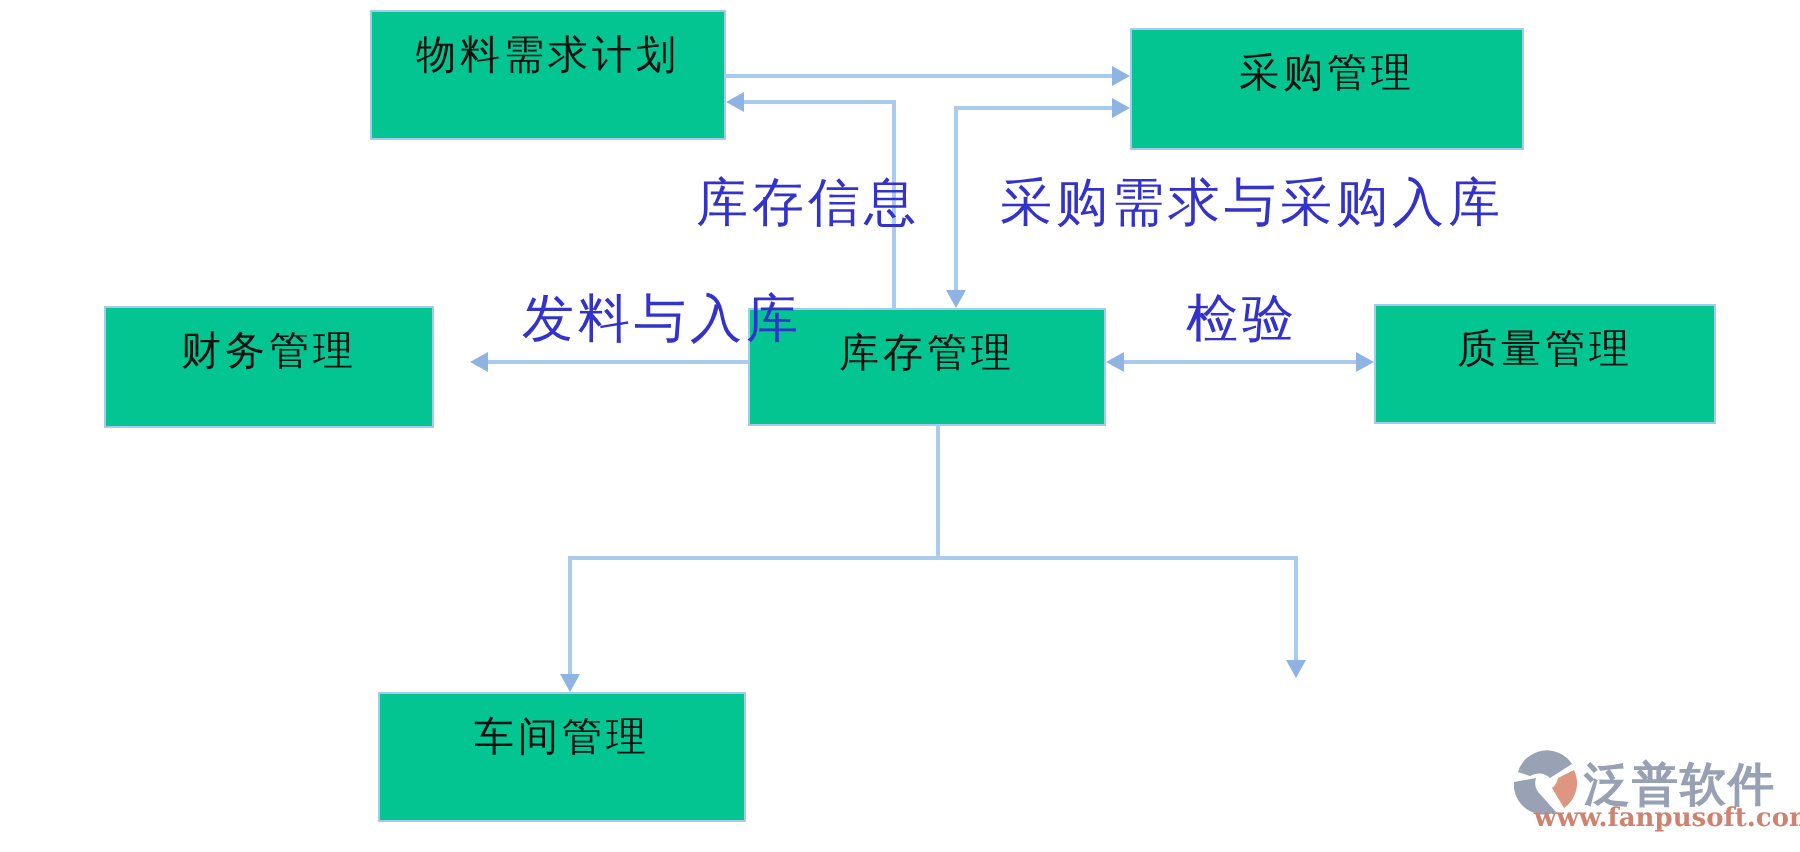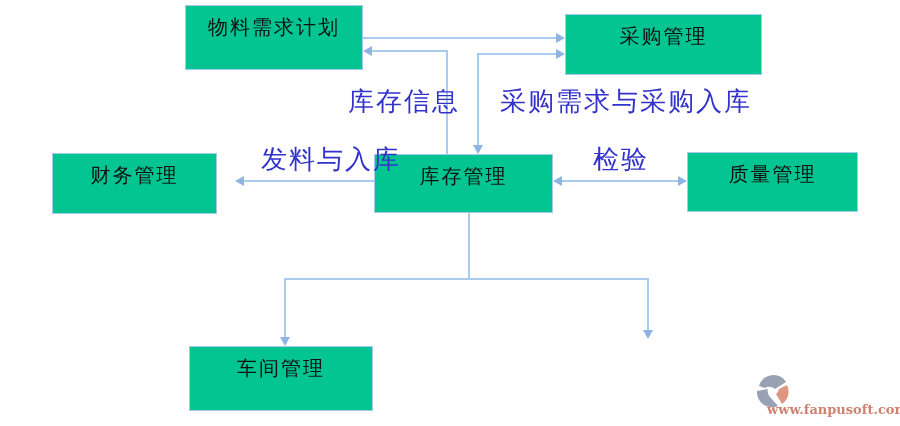--- a/index.html
+++ b/index.html
@@ -96,15 +96,16 @@
   <div class="edge-label" style="left:348px;top:84px">库存信息</div>
   <div class="edge-label" style="left:500px;top:84px">采购需求与采购入库</div>
   <div class="edge-label" style="left:261px;top:142px">发料与入库</div>
   <div class="edge-label" style="left:593px;top:142px">检验</div>
 
   <svg class="wm-logo" viewBox="0 0 34 34" aria-hidden="true">
     <path d="M4 12 A15 15 0 0 1 31 8 L20 15 A8 8 0 0 0 10 14 Z" fill="#98A2B4"></path>
     <path d="M32 11 A15 15 0 0 1 27 30 L21 20 A8 8 0 0 0 24 15 Z" fill="#DE9681"></path>
     <path d="M23 32 A15 15 0 0 1 2 17 L13 15 A8 8 0 0 0 15 23 Z" fill="#98A2B4"></path>
   </svg>
+  <div class="wm-brand">泛普软件</div>
   <div class="wm-url">www.fanpusoft.com</div>
 
 </div>
 
 </body></html>

